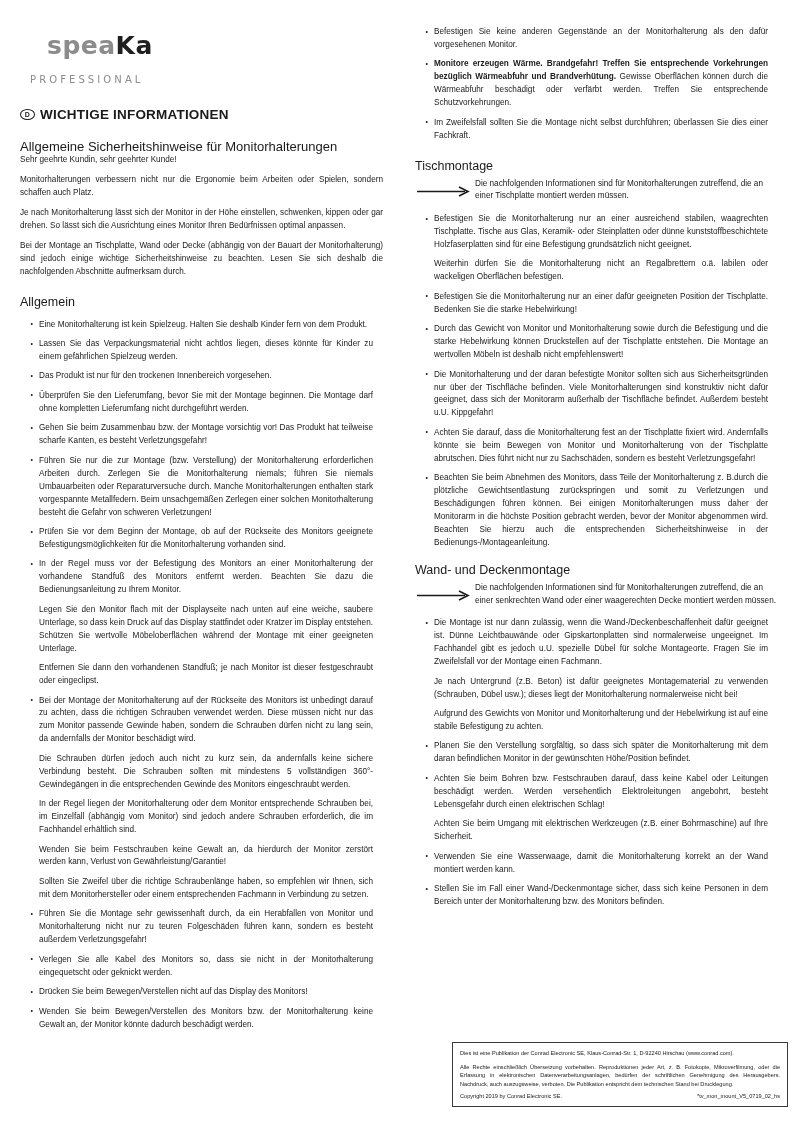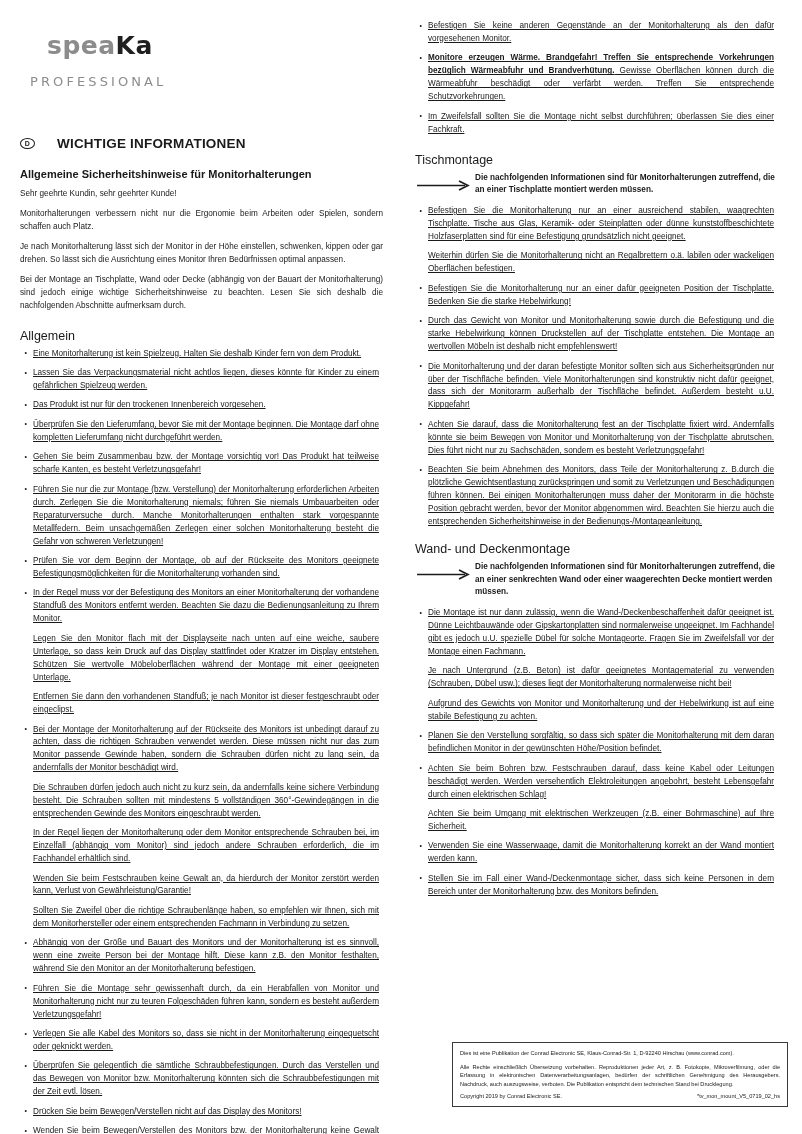--- a/index.html
+++ b/index.html
@@ -37,74 +37,74 @@
     font-size: 25px;
     font-weight: bold;
     letter-spacing: 0.5px;
     line-height: 1;
     margin: 17px;
   }
   .logo-gray { color: #8c8c8c; }
   .logo-dark { color: #1f1f1f; }
   .logo-sub {
     font-family: "DejaVu Sans", sans-serif;
-    font-size: 13px;
+    font-size: 10px;
     color: #8c8c8c;
     letter-spacing: 3.1px;
     margin-top: 1px;
     line-height: 1;
   }
 
   
   .doc-title {
     font-size: 13.5px;
     font-weight: bold;
-    margin: 48px 0 0 0;
+    margin: 22px 0 0 0;
     display: flex;
     align-items: center;
-    gap: 22px;
+    gap: 5px;
     letter-spacing: 0.2px;
   }
   .lang-badge {
     display: inline-flex;
     align-items: center;
     justify-content: center;
     width: 15px; height: 11px;
     border: 1.4px solid #1a1a1a;
     border-radius: 50%;
     font-size: 7px;
     font-weight: bold;
     line-height: 1;
     flex: none;
   }
   .subtitle {
-    font-size: 11px;
-    font-weight: bold;
+    font-size: 13px;
+    font-weight: normal;
     margin: 17px 0 0 0;
   }
   h2.section {
     font-size: 12.5px;
     font-weight: normal;
     margin: 16px 0 5px 0;
   }
   h2.section.tight { margin-top: 13px; }
 
   
   p.para {
     font-size: 8.2px;
     line-height: 1.58;
     margin: 0 0 6px 0;
     text-align: justify;
   }
-  .intro { margin-top: 8px; }
+  .intro { margin-top: 0; }
   .intro p.para { margin-bottom: 7px; }
 
   ul.bullets {
     list-style: none;
-    margin: 4px; padding: 0; text-decoration: underline;
+    margin: 10px; padding: 0;
   }
   ul.bullets > li {
     position: relative;
     padding-left: 9px;
     font-size: 8.2px;
     line-height: 1.58;
     margin-bottom: 6.5px;
     text-align: justify;
   }
   ul.bullets > li::before {
@@ -129,21 +129,21 @@
     padding-left: 2px;
   }
   .arrow-icon {
     flex: none;
     width: 56px;
     padding-top: 5px;
   }
   .callout-text {
     font-size: 8.2px;
     line-height: 1.55;
-    font-weight: bold;
+    font-weight: normal;
     padding-left: 2px;
   }
 
   
   .imprint {
     position: absolute;
     left: 452px;
     top: 1042px;
     width: 336px;
     border: 0.8px solid #3a3a3a;
@@ -197,24 +197,22 @@
       <ul class="bullets" id="list-allgemein">
           <li>Eine Monitorhalterung ist kein Spielzeug. Halten Sie deshalb Kinder fern von dem Produkt.</li>
           <li>Lassen Sie das Verpackungsmaterial nicht achtlos liegen, dieses könnte für Kinder zu einem gefährlichen Spielzeug werden.</li>
           <li>Das Produkt ist nur für den trockenen Innenbereich vorgesehen.</li>
           <li>Überprüfen Sie den Lieferumfang, bevor Sie mit der Montage beginnen. Die Montage darf ohne kompletten Lieferumfang nicht durchgeführt werden.</li>
           <li>Gehen Sie beim Zusammenbau bzw. der Montage vorsichtig vor! Das Produkt hat teilweise scharfe Kanten, es besteht Verletzungsgefahr!</li>
           <li>Führen Sie nur die zur Montage (bzw. Verstellung) der Monitorhalterung erforderlichen Arbeiten durch. Zerlegen Sie die Monitorhalterung niemals; führen Sie niemals Umbauarbeiten oder Reparaturversuche durch. Manche Monitorhalterungen enthalten stark vorgespannte Metallfedern. Beim unsachgemäßen Zerlegen einer solchen Monitorhalterung besteht die Gefahr von schweren Verletzungen!</li>
           <li>Prüfen Sie vor dem Beginn der Montage, ob auf der Rückseite des Monitors geeignete Befestigungsmöglichkeiten für die Monitorhalterung vorhanden sind.</li>
           <li>In der Regel muss vor der Befestigung des Monitors an einer Monitorhalterung der vorhandene Standfuß des Monitors entfernt werden. Beachten Sie dazu die Bedienungsanleitung zu Ihrem Monitor.<span class="sub">Legen Sie den Monitor flach mit der Displayseite nach unten auf eine weiche, saubere Unterlage, so dass kein Druck auf das Display stattfindet oder Kratzer im Display entstehen. Schützen Sie wertvolle Möbeloberflächen während der Montage mit einer geeigneten Unterlage.</span><span class="sub">Entfernen Sie dann den vorhandenen Standfuß; je nach Monitor ist dieser festgeschraubt oder eingeclipst.</span></li>
           <li>Bei der Montage der Monitorhalterung auf der Rückseite des Monitors ist unbedingt darauf zu achten, dass die richtigen Schrauben verwendet werden. Diese müssen nicht nur das zum Monitor passende Gewinde haben, sondern die Schrauben dürfen nicht zu lang sein, da andernfalls der Monitor beschädigt wird.<span class="sub">Die Schrauben dürfen jedoch auch nicht zu kurz sein, da andernfalls keine sichere Verbindung besteht. Die Schrauben sollten mit mindestens 5 vollständigen 360°-Gewindegängen in die entsprechenden Gewinde des Monitors eingeschraubt werden.</span><span class="sub">In der Regel liegen der Monitorhalterung oder dem Monitor entsprechende Schrauben bei, im Einzelfall (abhängig vom Monitor) sind jedoch andere Schrauben erforderlich, die im Fachhandel erhältlich sind.</span><span class="sub">Wenden Sie beim Festschrauben keine Gewalt an, da hierdurch der Monitor zerstört werden kann, Verlust von Gewährleistung/Garantie!</span><span class="sub">Sollten Sie Zweifel über die richtige Schraubenlänge haben, so empfehlen wir Ihnen, sich mit dem Monitorhersteller oder einem entsprechenden Fachmann in Verbindung zu setzen.</span></li>
-          <li>Abhängig von der Größe und Bauart des Monitors und der Monitorhalterung ist es sinnvoll, wenn eine zweite Person bei der Montage hilft. Diese kann z.B. den Monitor festhalten, während Sie den Monitor an der Monitorhalterung befestigen.</li>
           <li>Führen Sie die Montage sehr gewissenhaft durch, da ein Herabfallen von Monitor und Monitorhalterung nicht nur zu teuren Folgeschäden führen kann, sondern es besteht außerdem Verletzungsgefahr!</li>
           <li>Verlegen Sie alle Kabel des Monitors so, dass sie nicht in der Monitorhalterung eingequetscht oder geknickt werden.</li>
-          <li>Überprüfen Sie gelegentlich die sämtliche Schraubbefestigungen. Durch das Verstellen und das Bewegen von Monitor bzw. Monitorhalterung könnten sich die Schraubbefestigungen mit der Zeit evtl. lösen.</li>
           <li>Drücken Sie beim Bewegen/Verstellen nicht auf das Display des Monitors!</li>
           <li>Wenden Sie beim Bewegen/Verstellen des Monitors bzw. der Monitorhalterung keine Gewalt an, der Monitor könnte dadurch beschädigt werden.</li>
         </ul>
 
     </div>
 
     <div class="col col-right">
 
       <ul class="bullets" id="list-allgemein-cont">
           <li>Befestigen Sie keine anderen Gegenstände an der Monitorhalterung als den dafür vorgesehenen Monitor.</li>

